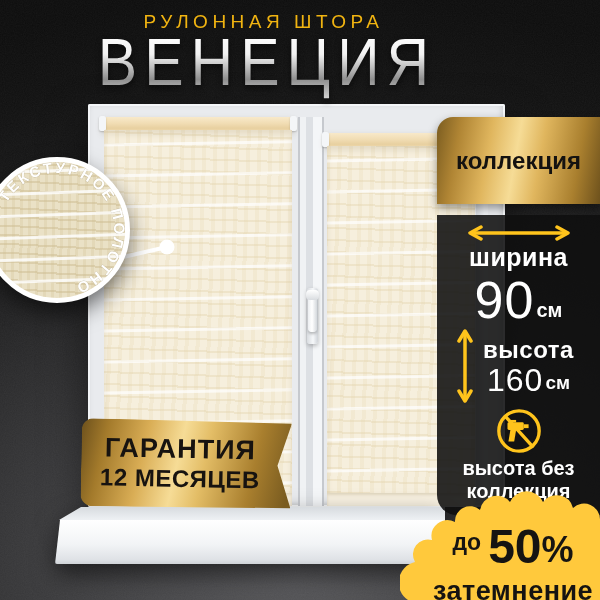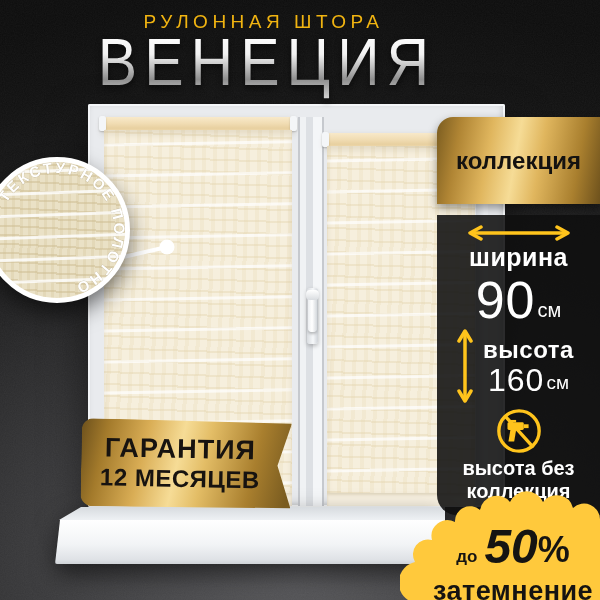--- a/index.html
+++ b/index.html
@@ -93,34 +93,34 @@
     color:#141210;text-align:center;box-shadow:0 4px 10px rgba(0,0,0,.4);}
   .panel-gold .c1{font-size:24px;font-weight:700;line-height:1.15;}
   .panel-gold .c2{font-size:25px;font-weight:700;line-height:1.15;}
   .panel-body{position:absolute;z-index:7;left:437px;top:187px;width:163px;height:300px;
     background:rgba(15,15,15,.88);border-radius:0 0 0 20px;
     display:flex;flex-direction:column;align-items:center;justify-content:space-between;
     padding:10px 0 12px;box-sizing:border-box;color:#fff;margin-top:28px;}
   .spec-label{font-size:25px;font-weight:600;letter-spacing:.5px;}
   .spec-value{display:flex;align-items:flex-end;line-height:1;}
   .spec-value .num{font-size:52px;font-weight:400;letter-spacing:1px;}
-  .spec-value .unit{font-size:20px;font-weight:400;margin:0 0 6px 2px;}
+  .spec-value .unit{font-size:20px;font-weight:700;margin:0 0 6px 2px;}
   .height-row{display:flex;align-items:center;gap:10px;margin-left:-6px;}
   .height-col{display:flex;flex-direction:column;align-items:center;}
   .height-col .spec-label{font-size:24px;}
   .height-col .num{font-size:32px;}
   .height-col .unit{font-size:19px;margin-bottom:4px;}
   .mount-text{font-size:20px;font-weight:700;line-height:1.15;text-align:center;}
 
   
   .blob{position:absolute;z-index:9;left:400px;top:490px;width:200px;height:112px;color:#161412;}
   .blob svg{position:absolute;left:0;top:0;}
   .blob-line1{position:absolute;left:26px;right:0;top:34px;display:flex;align-items:flex-end;justify-content:center;line-height:.95;}
-  .blob-line1 .pre{font-size:17px;font-weight:700;margin:0 7px 4px 0;}
-  .blob-line1 .val{font-size:48px;font-weight:700;font-style:italic;}
+  .blob-line1 .pre{font-size:23px;font-weight:700;margin:0 7px 16px 0;}
+  .blob-line1 .val{font-size:48px;font-weight:700;}
   .blob-line1 .pct{font-size:36px;font-weight:700;margin-bottom:2px;}
   .blob-line2{position:absolute;left:26px;right:0;top:86px;text-align:center;font-size:27px;font-weight:700;letter-spacing:.5px;}
 </style>
 </head>
 <body>
 
 <div class="stage">
 
   <div class="window">
     <div class="frame-ledge"></div>

